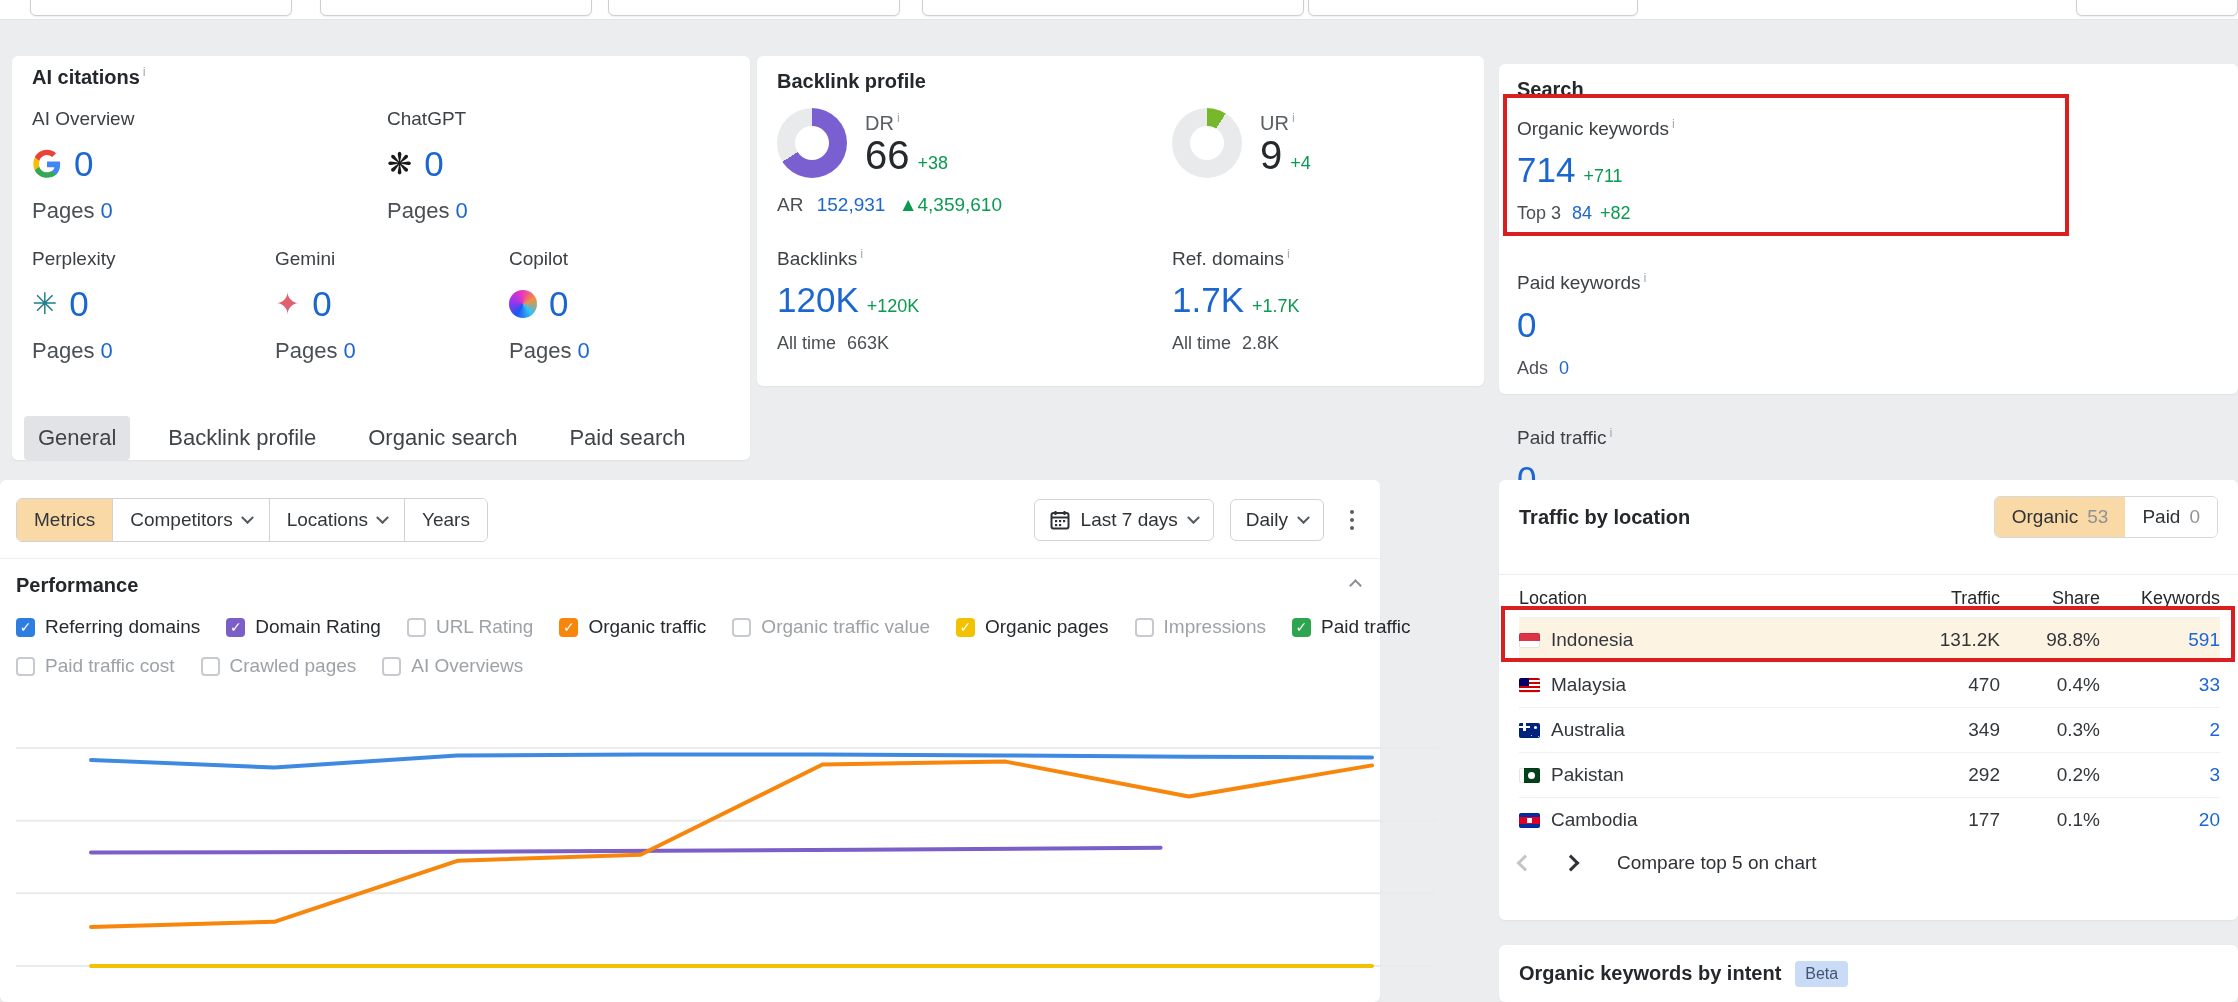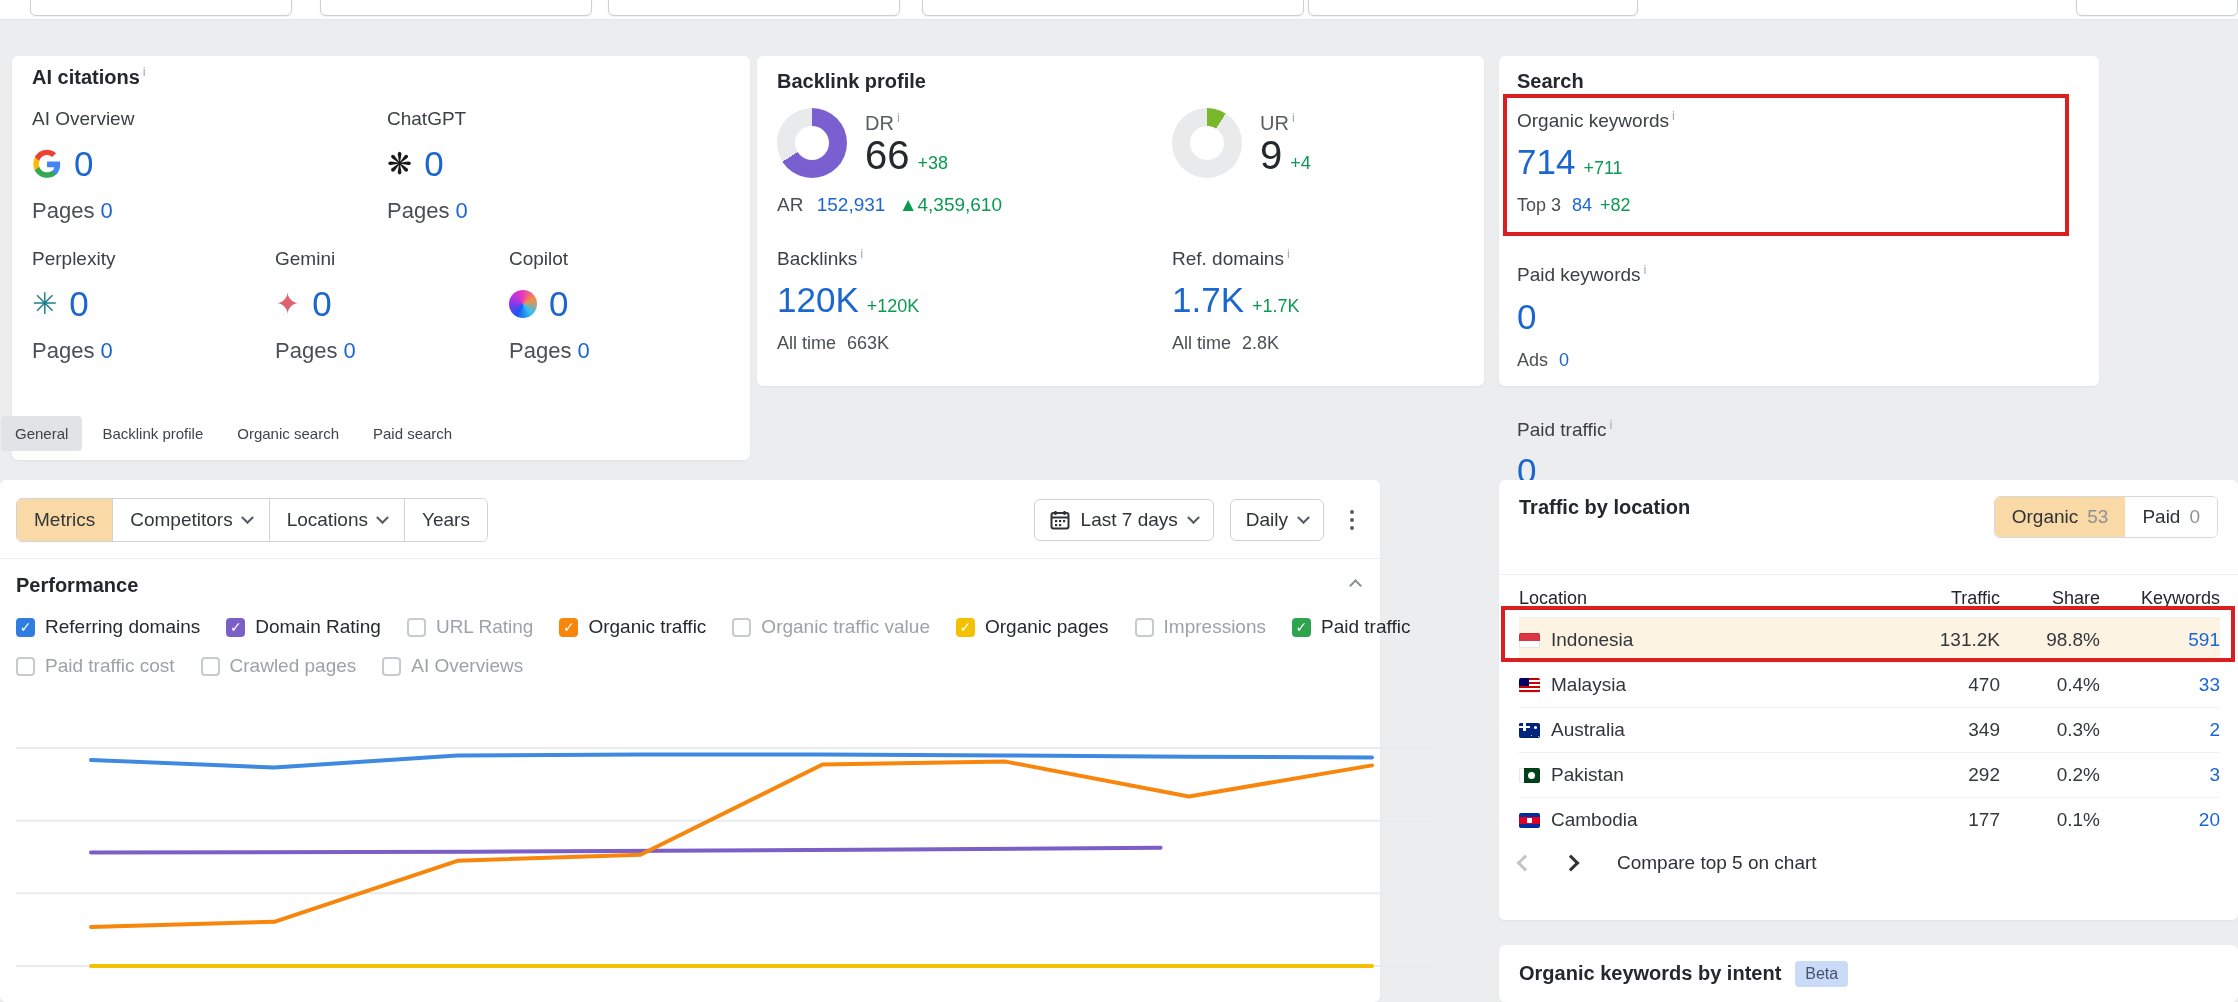--- a/index.html
+++ b/index.html
@@ -42,30 +42,30 @@
   .ar-line .blue{color:#1c67cf}
   .ar-line .green{color:#0a9a50;margin-left:8px}
   .stat-label{font-size:19px;color:#3c4145}
   .stat-value{font-size:35px;color:#1c67cf;margin-top:10px}
   .stat-sub{font-size:18px;color:#4a4f54;margin-top:13px}
   .stat-sub .blue{color:#1c67cf}
   .stat-sub .green{color:#0a9a50;margin-left:8px}
   .stat-sub.muted,.stat-sub.muted span{color:#9ca1a6}
   .bp-stat{margin-top:30px}
   
-  #card-search{left:1499px;top:56px;width:600px;height:330px;padding:14px 18px}
+  #card-search{left:1499px;top:64px;width:739px;height:330px;padding:14px 18px}
   .search-grid{position:absolute;left:18px;top:52px;display:flex;flex-wrap:wrap;width:700px}
   .s-block{width:356px}
   .s-block.row2{margin-top:46px}
   
   .annot{position:absolute;border:4px solid #d91f1f;z-index:6;pointer-events:none}
   #annot-search{left:1503px;top:94px;width:566px;height:142px}
   #annot-row{left:1501px;top:606px;width:734px;height:56px}
   
-  .tabs{position:absolute;top:416px;left:1px;display:flex;gap:6px;font-size:15px;color:#3f4449;z-index:2}
+  .tabs{position:absolute;top:416px;left:24px;display:flex;gap:24px;font-size:22px;color:#3f4449;z-index:2}
   .tab{padding:9px 14px;border-radius:4px;cursor:pointer}
   .tab.active{background:#e2e3e6}
   
   #card-main{left:0;top:480px;width:1380px;height:522px}
   .controls-row{position:absolute;left:16px;right:16px;top:18px;display:flex;justify-content:space-between;align-items:center}
   .seg-group{display:inline-flex;border:1px solid #d0d3d6;border-radius:6px;overflow:hidden;background:#fff}
   .seg{padding:10px 17px;font-size:19px;color:#33373b;display:flex;align-items:center;gap:10px;border-left:1px solid #d0d3d6;cursor:pointer;background:#fff}
   .seg:first-child{border-left:none}
   .seg.active{background:#f9d9a6}
   .chev{width:9px;height:9px;border-right:2px solid #555a5f;border-bottom:2px solid #555a5f;transform:rotate(45deg) translate(-2px,-2px);flex:none}
@@ -78,21 +78,21 @@
   .perf-header{position:absolute;left:16px;right:20px;top:94px;display:flex;justify-content:space-between;align-items:center}
   .perf-title{font-size:20px;font-weight:bold;color:#24282c}
   .metrics-wrap{position:absolute;left:16px;top:136px;width:1442px;display:flex;flex-wrap:wrap;column-gap:26px;row-gap:17px}
   .metric-item{display:flex;align-items:center;gap:10px;font-size:19px;color:#26292d;cursor:pointer}
   .metric-item.unchecked{color:#9da2a7}
   .cbx{width:19px;height:19px;border-radius:4px;display:flex;align-items:center;justify-content:center;color:#fff;font-size:14px;flex:none}
   .cbx.off{border:2px solid #c7cace;background:#fff}
   .chart{position:absolute;left:16px;top:214px}
   
   #card-loc{left:1499px;top:480px;width:739px;height:440px;padding:16px 20px}
-  .loc-head{display:flex;justify-content:space-between;align-items:flex-start}
+  .loc-head{display:flex;justify-content:space-between;align-items:center}
   .toggle{display:inline-flex;border:1px solid #d6d8da;border-radius:6px;overflow:hidden}
   .tg{padding:9px 17px;font-size:19px;color:#2e3236;display:flex;gap:9px;align-items:center;background:#fff;cursor:pointer}
   .tg.active{background:#f9d9a6}
   .tg .cnt{color:#8d9296}
   .loc-divider{position:absolute;left:0;right:0;top:94px;border-top:1px solid #edeeef}
   .loc-table{position:absolute;left:20px;right:18px;top:108px}
   .loc-hrow{display:flex;font-size:18px;font-weight:normal;color:#24282c;padding-bottom:8px}
   .c-loc{flex:1;display:flex;align-items:center;gap:11px}
   .c-traffic{width:110px;text-align:right}
   .c-share{width:100px;text-align:right}

